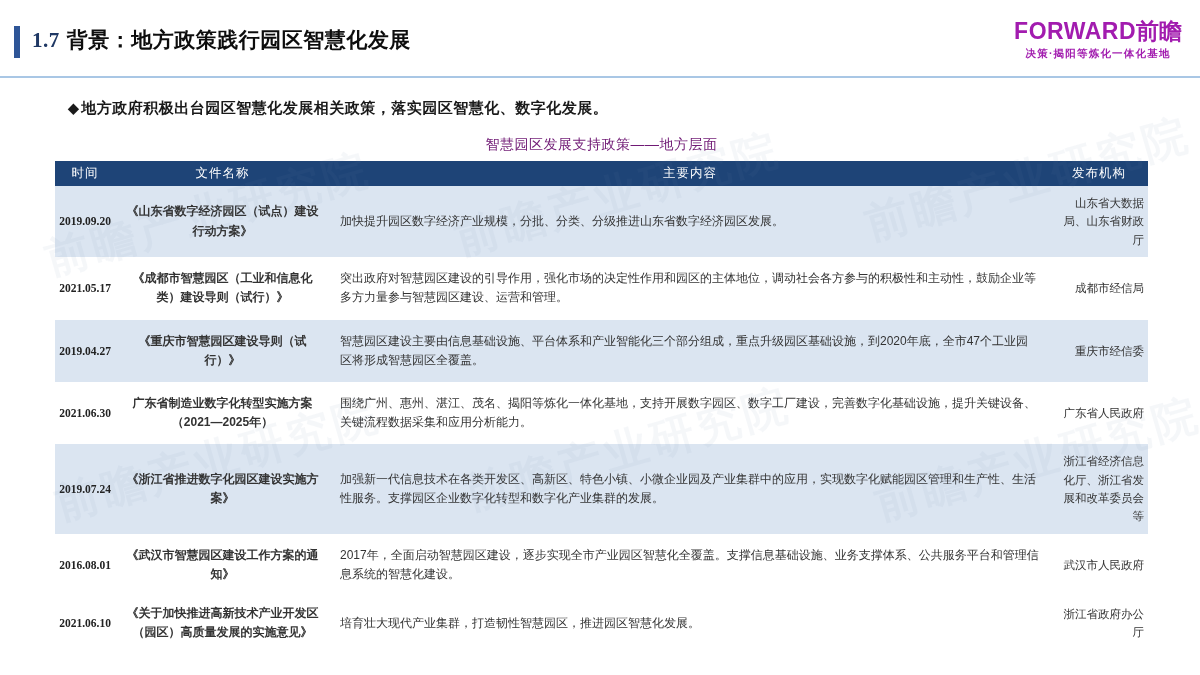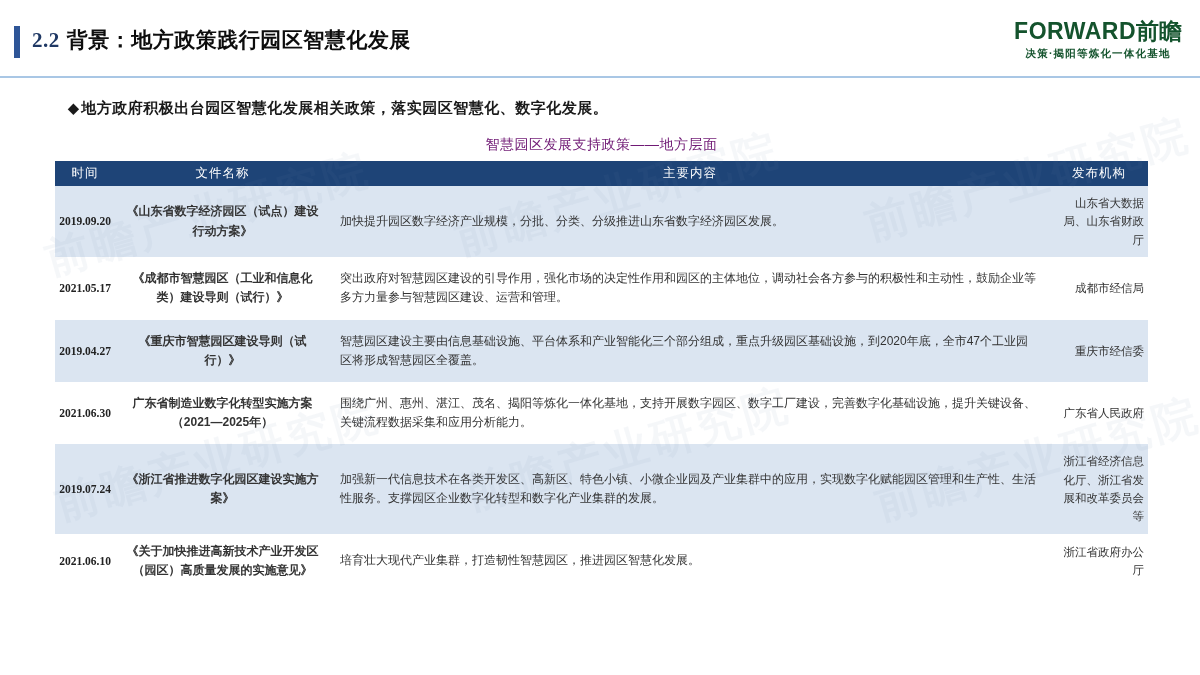--- a/index.html
+++ b/index.html
@@ -9,21 +9,21 @@
     background:#ffffff;
     font-family:"Liberation Sans", sans-serif;
     overflow:hidden;
   }
 
   
   .slide-header { position:relative; height:78px; border-bottom:2px solid #A9C7E5; background:#fff; }
   .accent-bar { position:absolute; left:14px; top:26px; width:6px; height:32px; background:#2E5597; }
   .page-title { position:absolute; left:32px; top:26px; font-size:21px; font-weight:bold; color:#0d0d0d; letter-spacing:0.5px; }
   .section-no { font-family:"Liberation Serif", serif; color:#1F3864; margin-right:7px; }
-  .logo-block { position:absolute; right:18px; top:19px; text-align:center; color:#14532d; }
+  .logo-block { position:absolute; right:18px; top:19px; text-align:center; color:#a21caf; }
   .logo-text { font-size:23px; font-weight:bold; letter-spacing:0.5px; line-height:1.1; }
   .logo-text .cn { letter-spacing:0; }
   .logo-tagline { font-size:10.5px; font-weight:bold; margin-top:3px; letter-spacing:1.2px; }
 
   
   .intro-line { margin:21px 0 18px 68px; font-size:15px; color:#1a1a1a; font-weight:600; letter-spacing:0.5px; }
   .intro-line .bullet { margin-right:2px; font-size:14px; }
 
   
   .table-title { width:1093px; margin:14px 0 0 55px; text-align:center; font-size:14px; font-weight:normal; color:#701a75; letter-spacing:0.5px; }
@@ -62,21 +62,21 @@
 <span class="wm wm1">前瞻产业研究院</span>
 <span class="wm wm2">前瞻产业研究院</span>
 <span class="wm wm3">前瞻产业研究院</span>
 <span class="wm wm4">前瞻产业研究院</span>
 <span class="wm wm5">前瞻产业研究院</span>
 <span class="wm wm6">前瞻产业研究院</span>
 
 <div class="slide-header">
   <div class="accent-bar"></div>
   <div class="page-title">
-    <span class="section-no">2.2</span><span>背景：地方政策践行园区智慧化发展</span>
+    <span class="section-no">1.7</span><span>背景：地方政策践行园区智慧化发展</span>
   </div>
   <div class="logo-block">
     <div class="logo-text">
       <span>FORWARD</span><span class="cn">前瞻</span>
     </div>
     <div class="logo-tagline">决策·揭阳等炼化一体化基地</div>
   </div>
 </div>
 
 <div class="intro-line">
@@ -125,19 +125,25 @@
         <td class="col-content">围绕广州、惠州、湛江、茂名、揭阳等炼化一体化基地，支持开展数字园区、数字工厂建设，完善数字化基础设施，提升关键设备、关键流程数据采集和应用分析能力。</td>
         <td class="col-publisher">广东省人民政府</td>
       </tr>
       <tr class="shaded">
         <td class="col-date">2019.07.24</td>
         <td class="col-doc-name">《浙江省推进数字化园区建设实施方案》</td>
         <td class="col-content">加强新一代信息技术在各类开发区、高新区、特色小镇、小微企业园及产业集群中的应用，实现数字化赋能园区管理和生产性、生活性服务。支撑园区企业数字化转型和数字化产业集群的发展。</td>
         <td class="col-publisher">浙江省经济信息化厅、浙江省发展和改革委员会等</td>
       </tr>
       <tr>
+        <td class="col-date">2016.08.01</td>
+        <td class="col-doc-name">《武汉市智慧园区建设工作方案的通知》</td>
+        <td class="col-content">2017年，全面启动智慧园区建设，逐步实现全市产业园区智慧化全覆盖。支撑信息基础设施、业务支撑体系、公共服务平台和管理信息系统的智慧化建设。</td>
+        <td class="col-publisher">武汉市人民政府</td>
+      </tr>
+      <tr>
         <td class="col-date">2021.06.10</td>
         <td class="col-doc-name">《关于加快推进高新技术产业开发区（园区）高质量发展的实施意见》</td>
         <td class="col-content">培育壮大现代产业集群，打造韧性智慧园区，推进园区智慧化发展。</td>
         <td class="col-publisher">浙江省政府办公厅</td>
       </tr>
     </tbody>
 </table>
 
 </body></html>

